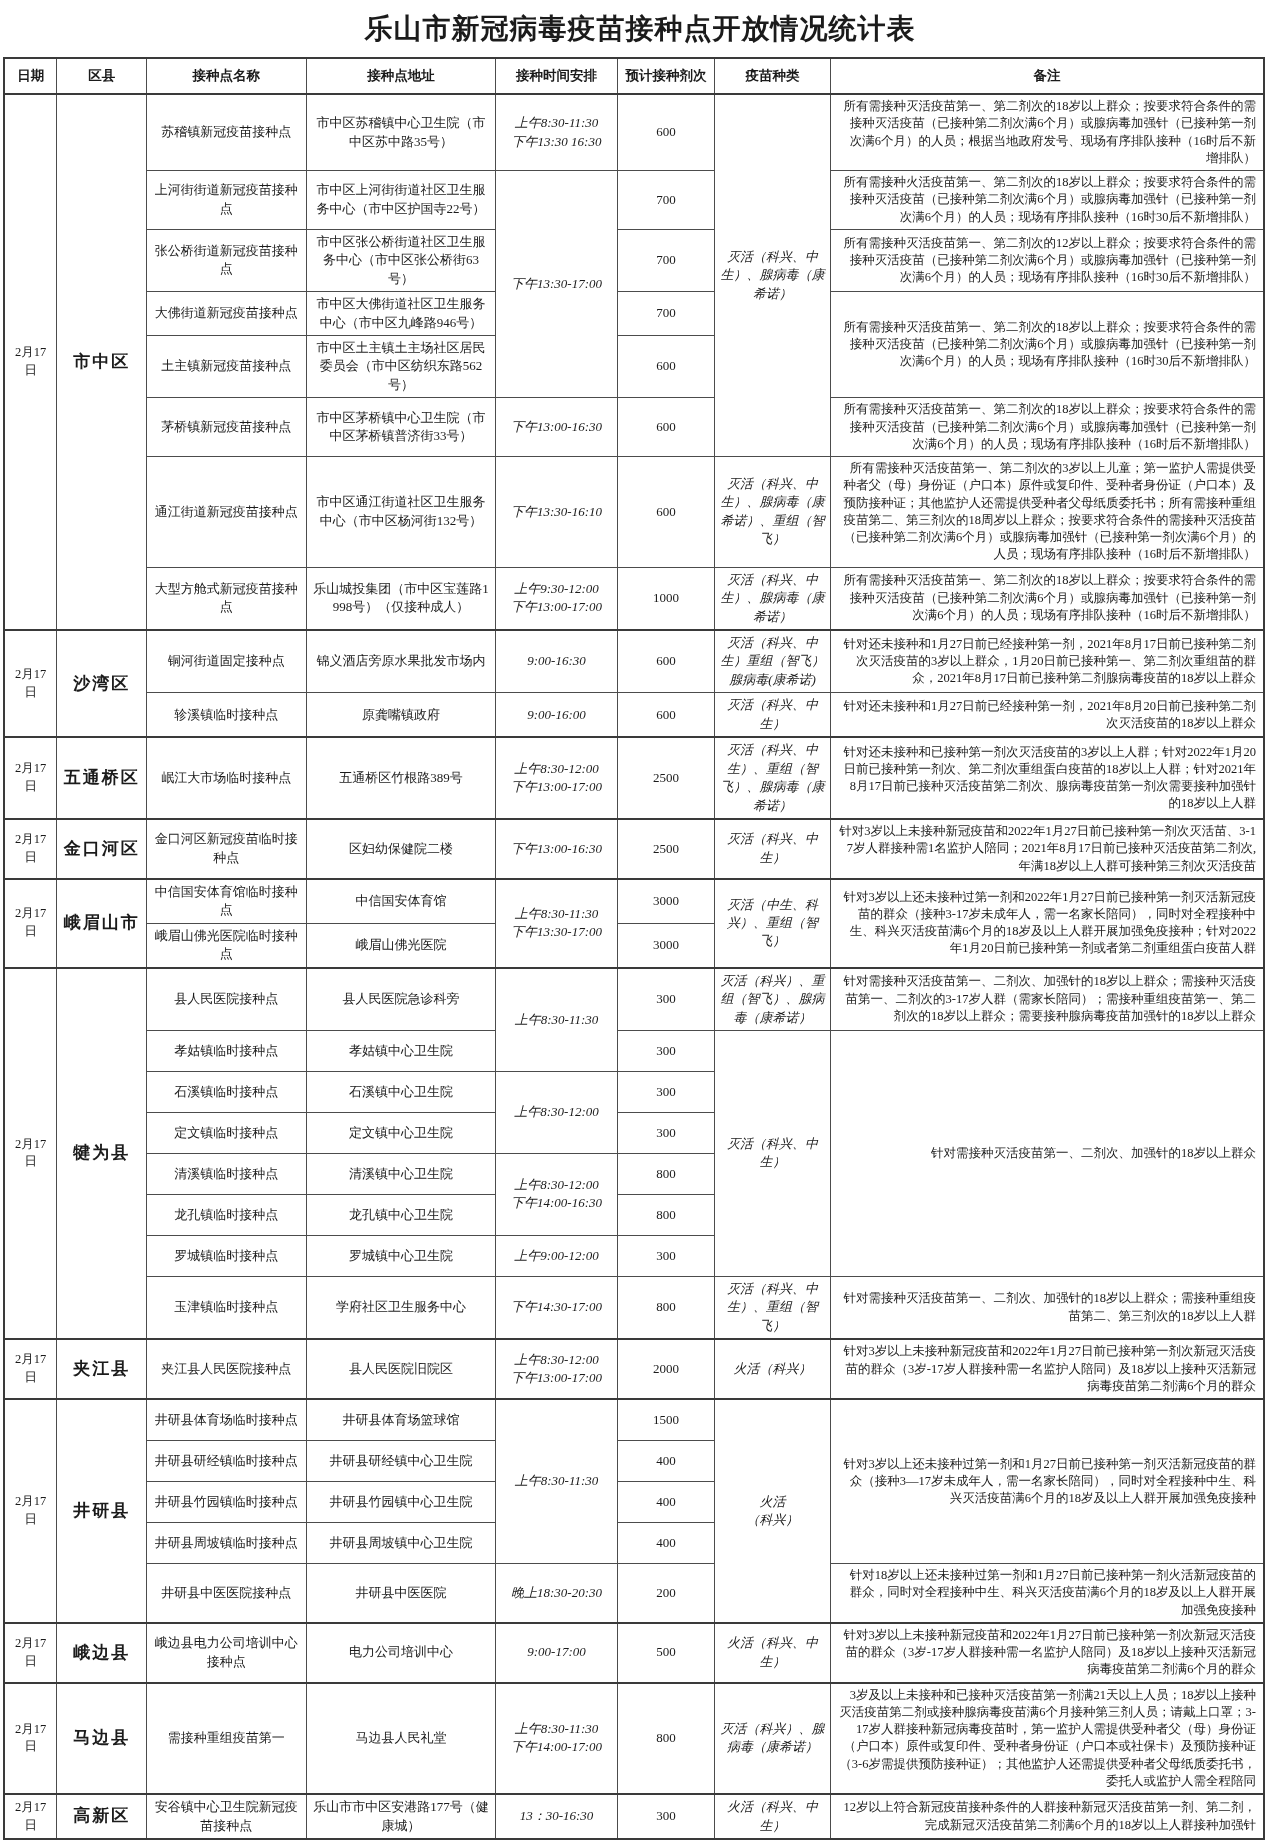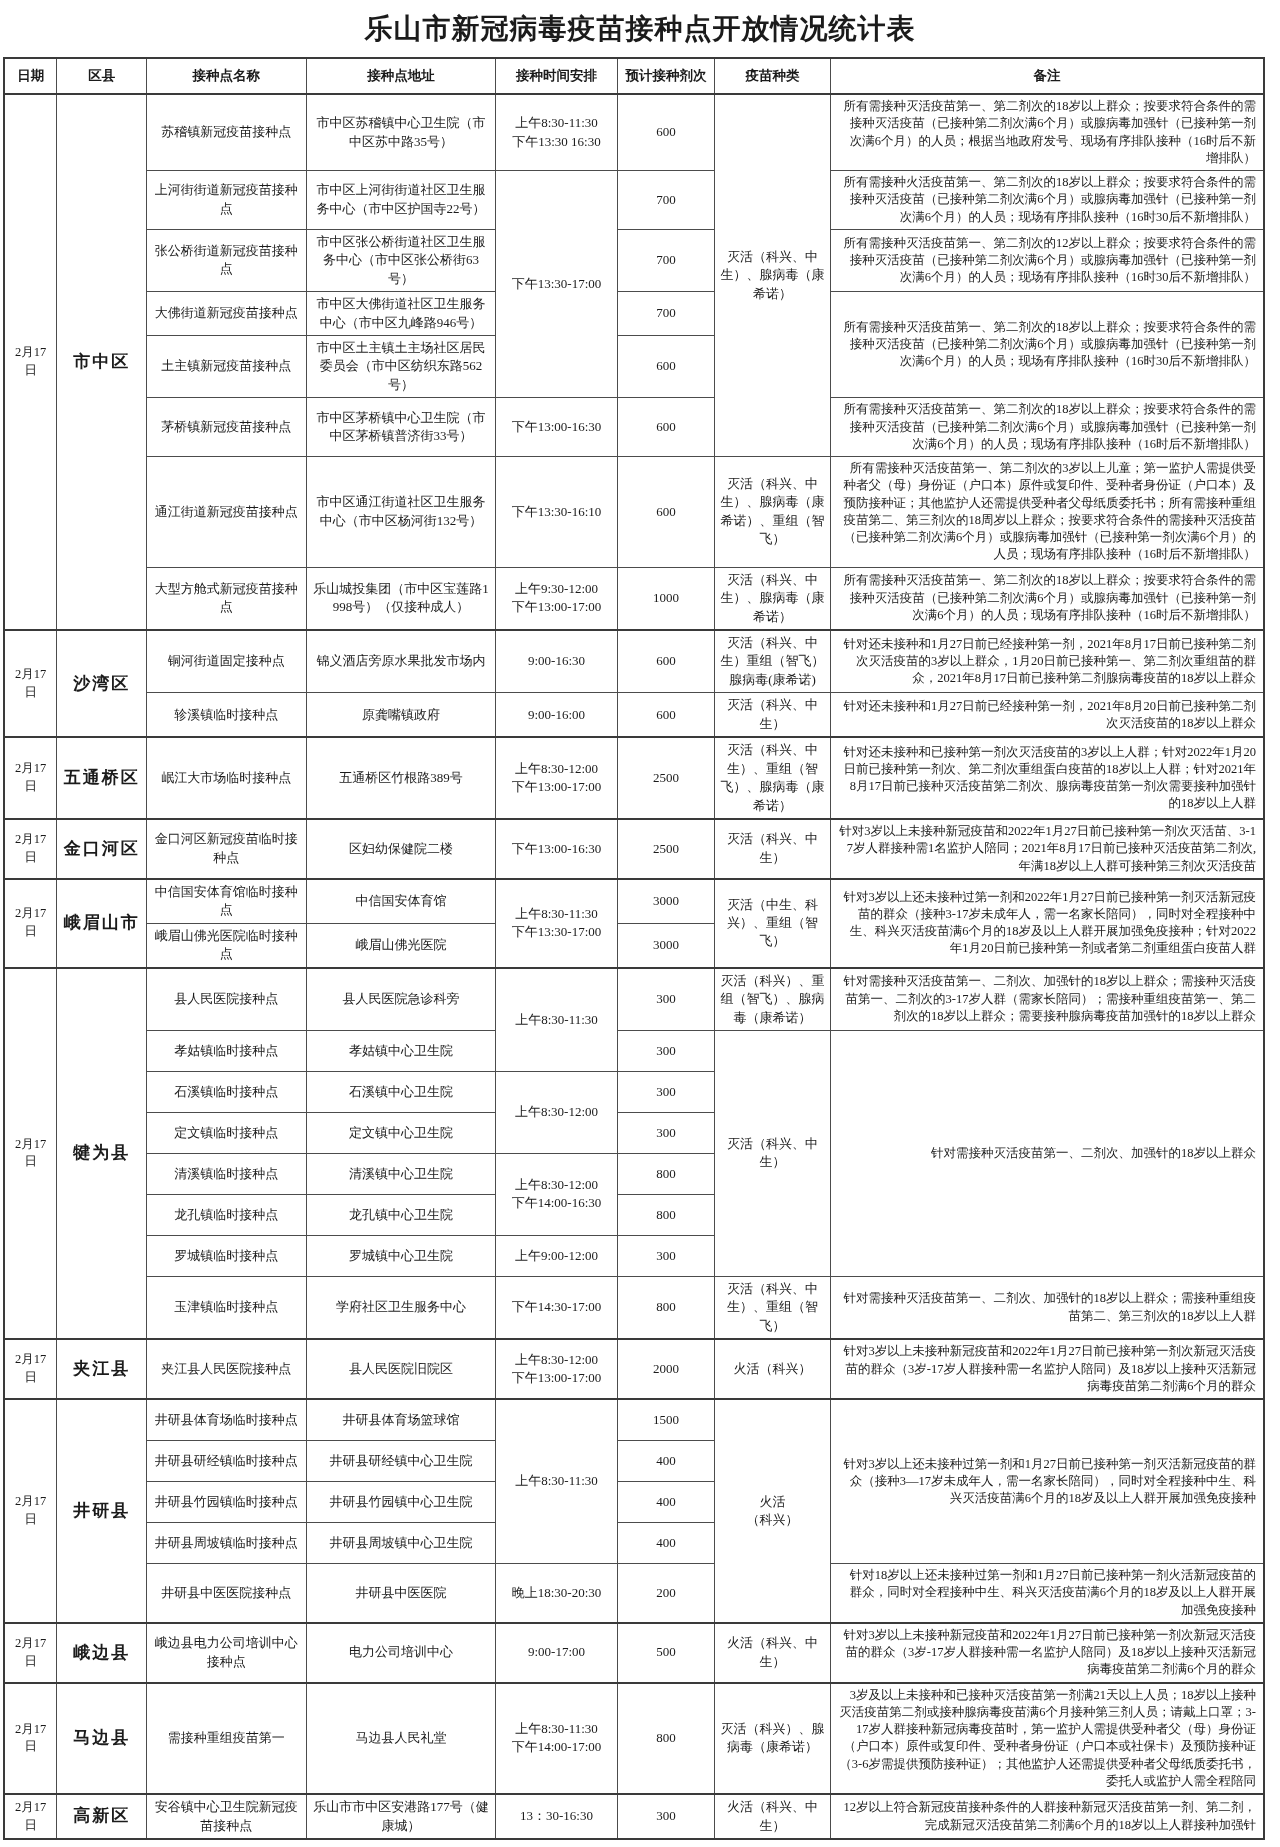--- a/index.html
+++ b/index.html
@@ -6,21 +6,21 @@
     font-family:"Liberation Serif","DejaVu Serif",serif;}
   .page{width:1280px;margin:0 auto;background:#fff;}
   .title{font-size:28px;font-weight:bold;text-align:center;padding:10px 0 9px 0;letter-spacing:1px;}
   table{border-collapse:collapse;width:1262px;margin:0 3px;table-layout:fixed;border:2px solid #3a3a3a;}
   th{border:1px solid #4c4c4c;font-size:13.5px;font-weight:bold;padding:8px 2px;background:#fff;}
   td{border:1px solid #4c4c4c;padding:3px 4px;text-align:center;vertical-align:middle;
      font-size:13px;line-height:1.42;height:34px;word-break:break-all;}
   td.remark{text-align:right;font-size:12.5px;line-height:1.38;padding:3px 7px;}
   td.district{font-size:17px;font-weight:bold;letter-spacing:2px;}
   td.date{font-size:12.5px;}
-  td.pre{white-space:pre-line;}
+  td.pre{white-space:pre-line;font-style:italic;}
   tr.group-start td{border-top:2px solid #3a3a3a;}
 </style>
 </head>
 <body>
 
 <div class="page">
   <div class="title">乐山市新冠病毒疫苗接种点开放情况统计表</div>
   <table>
     <colgroup>
       <col style="width:4.2%">

